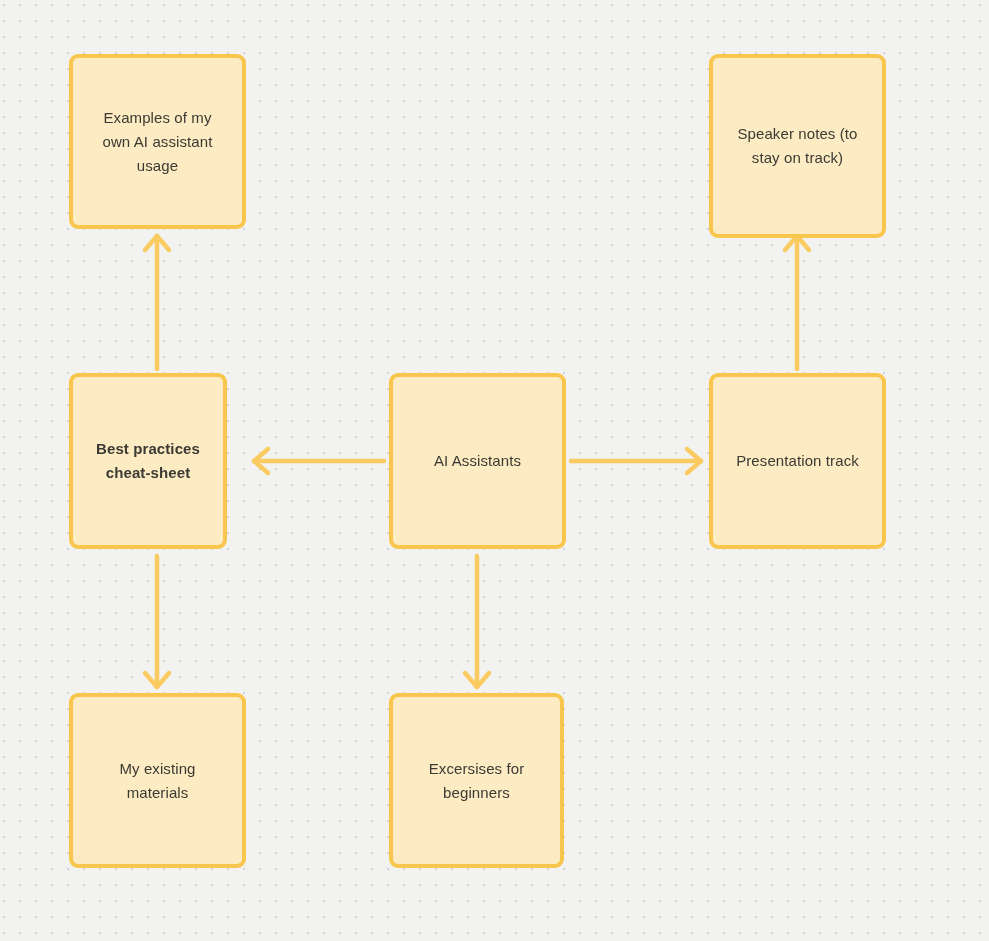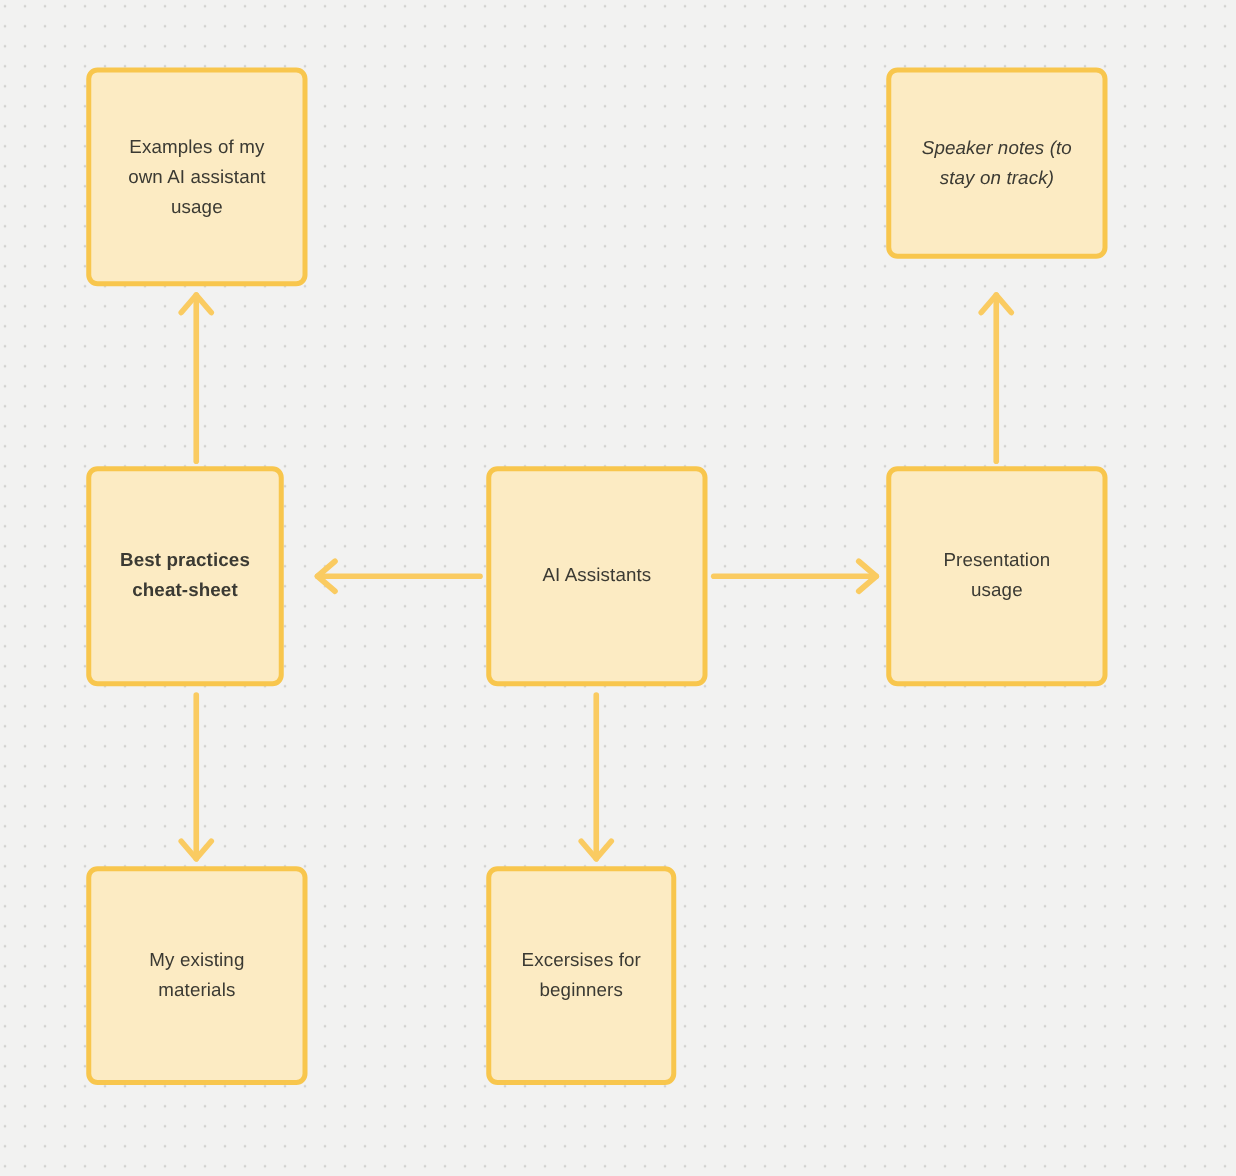--- a/index.html
+++ b/index.html
@@ -70,31 +70,31 @@
         <path d="M 145 673 L 157 687 L 169 673"></path>
       </g>
       <g fill="none" stroke="#FACB61" stroke-width="4.5" stroke-linecap="round" stroke-linejoin="round">
         <path d="M 477 556 L 477 687"></path>
         <path d="M 465 673 L 477 687 L 489 673"></path>
       </g>
     </svg>
 <div class="node" style="left: 69px; top: 54px; width: 177px; height: 175px; background: rgb(252, 235, 195); border-color: rgb(248, 198, 77); border-width: 4px; border-radius: 9px; color: rgb(59, 58, 51); padding-left: 22px; padding-right: 22px; text-align: center;">
       <span class="node-label">Examples of my own AI assistant usage</span>
     </div>
-    <div class="node" style="left: 709px; top: 54px; width: 177px; height: 153px; background: rgb(252, 235, 195); border-color: rgb(248, 198, 77); border-width: 4px; border-radius: 9px; color: rgb(59, 58, 51); padding-left: 22px; padding-right: 22px; font-style: italic;">
+    <div class="node" style="left: 709px; top: 54px; width: 177px; height: 184px; background: rgb(252, 235, 195); border-color: rgb(248, 198, 77); border-width: 4px; border-radius: 9px; color: rgb(59, 58, 51); padding-left: 22px; padding-right: 22px;">
       <span class="node-label">Speaker notes (to stay on track)</span>
     </div>
     <div class="node" style="left: 69px; top: 373px; width: 158px; height: 176px; background: rgb(252, 235, 195); border-color: rgb(248, 198, 77); border-width: 4px; border-radius: 9px; color: rgb(59, 58, 51); padding-left: 22px; padding-right: 22px; font-weight: bold;">
       <span class="node-label">Best practices cheat-sheet</span>
     </div>
     <div class="node" style="left: 389px; top: 373px; width: 177px; height: 176px; background: rgb(252, 235, 195); border-color: rgb(248, 198, 77); border-width: 4px; border-radius: 9px; color: rgb(59, 58, 51); padding-left: 22px; padding-right: 22px;">
       <span class="node-label">AI Assistants</span>
     </div>
     <div class="node" style="left: 709px; top: 373px; width: 177px; height: 176px; background: rgb(252, 235, 195); border-color: rgb(248, 198, 77); border-width: 4px; border-radius: 9px; color: rgb(59, 58, 51); padding-left: 22px; padding-right: 22px;">
-      <span class="node-label">Presentation usage</span>
+      <span class="node-label">Presentation track</span>
     </div>
     <div class="node" style="left: 69px; top: 693px; width: 177px; height: 175px; background: rgb(252, 235, 195); border-color: rgb(248, 198, 77); border-width: 4px; border-radius: 9px; color: rgb(59, 58, 51); padding-left: 22px; padding-right: 22px; justify-content: center;">
       <span class="node-label">My existing materials</span>
     </div>
-    <div class="node" style="left: 389px; top: 693px; width: 152px; height: 175px; background: rgb(252, 235, 195); border-color: rgb(248, 198, 77); border-width: 4px; border-radius: 9px; color: rgb(59, 58, 51); padding-left: 22px; padding-right: 22px;">
+    <div class="node" style="left: 389px; top: 693px; width: 175px; height: 175px; background: rgb(252, 235, 195); border-color: rgb(248, 198, 77); border-width: 4px; border-radius: 9px; color: rgb(59, 58, 51); padding-left: 22px; padding-right: 22px;">
       <span class="node-label">Excersises for beginners</span>
     </div>
   </div>
 
 </body></html>

